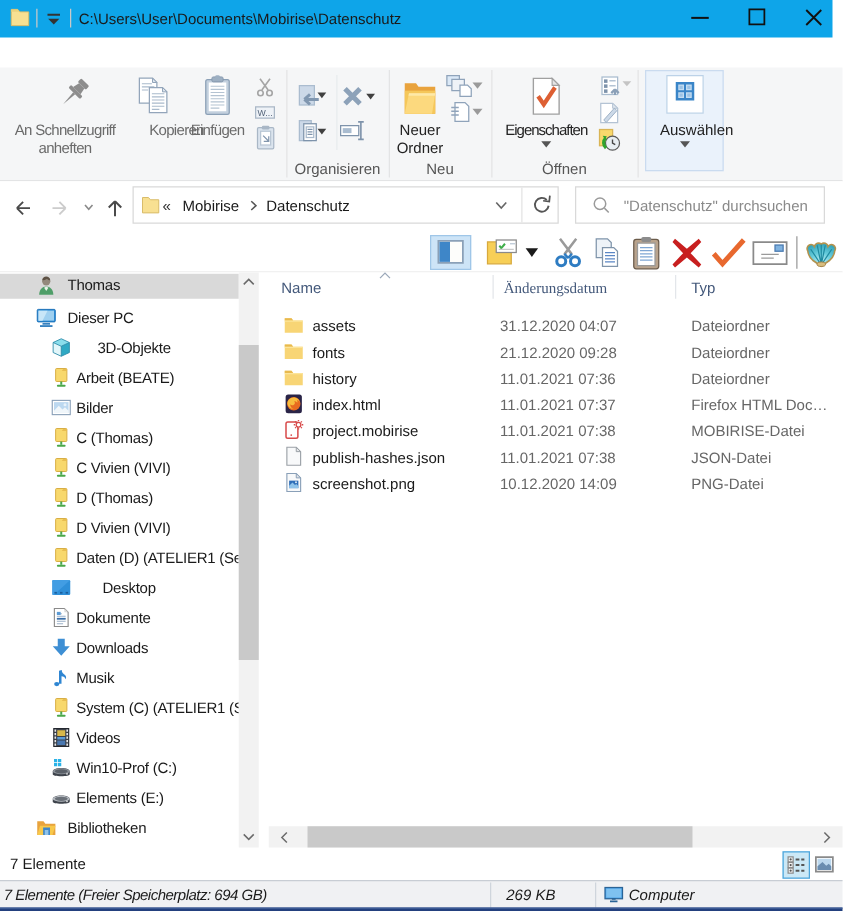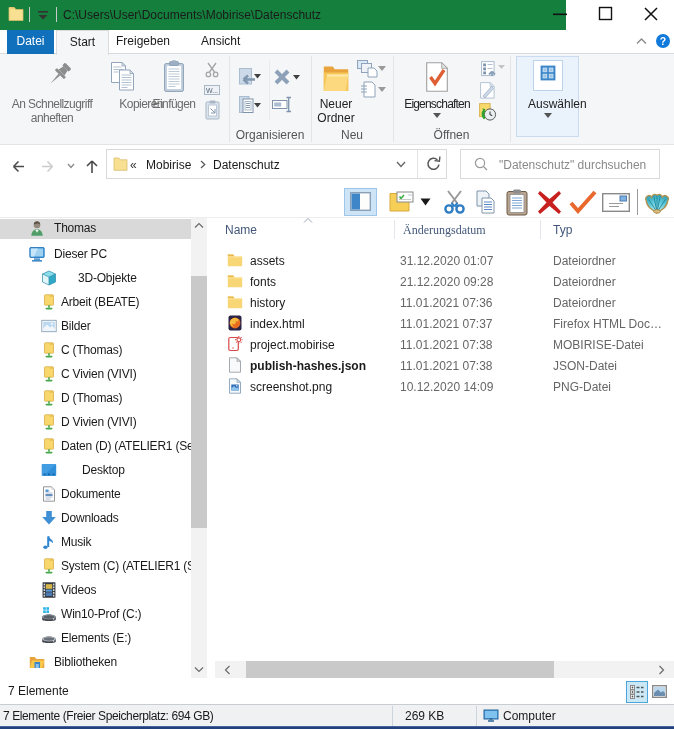--- a/index.html
+++ b/index.html
@@ -4,53 +4,40 @@
 html,body{margin:0;padding:0;width:674px;height:729px;overflow:hidden;background:#fff;
 font-family:"Liberation Sans",sans-serif;font-size:12px;color:#1a1a1a;}
 *{box-sizing:border-box;}
 .abs{position:absolute;}
 svg{display:block;overflow:visible;}
 .lbl{color:#555;} #nav > div{letter-spacing:-0.2px;}
 </style></head>
 <body>
 <div class="abs" style="left:0;top:0;width:674px;height:729px;background:#fff;">
 
-<div class="abs" id="titlebar" style="left:0;top:0;width:566px;height:30px;background:#15803d;">
+<div class="abs" id="titlebar" style="left:0;top:0;width:666px;height:30px;background:#0ea5e9;">
   <svg class="abs" style="left:8px;top:5px" width="16" height="17" viewBox="0 0 16 17">
     <path d="M1 2.5h5.2l1.6 2H15v11H1z" fill="#f8e092" stroke="#d9bc6a" stroke-width="0.8"></path>
     <path d="M1 2.5h5.2l1.4 1.8H1z" fill="#ecd27c"></path>
   </svg>
   <div class="abs" style="left:29px;top:7px;width:1px;height:15px;background:#c9c9c9;"></div>
   <svg class="abs" style="left:37px;top:10px" width="12" height="10" viewBox="0 0 12 10">
     <rect x="1" y="1" width="10" height="1.6" fill="#333"></rect>
     <path d="M1.5 5 L10.5 5 L6 9.5 Z" fill="#333"></path>
   </svg>
   <div class="abs" style="left:56px;top:7px;width:1px;height:15px;background:#c9c9c9;"></div>
   <div class="abs" style="left:63px;top:8px;font-size:12px;color:#1a1a1a;">C:\Users\User\Documents\Mobirise\Datenschutz</div>
 
   <svg class="abs" style="left:552px;top:4px" width="108" height="22" viewBox="0 0 108 22">
     <rect x="1" y="9.5" width="14" height="1.6" fill="#111"></rect>
     <rect x="47.5" y="3.5" width="12" height="12" fill="none" stroke="#111" stroke-width="1.4"></rect>
     <path d="M93 4 L105 16 M105 4 L93 16" stroke="#111" stroke-width="1.5"></path>
   </svg>
 </div>
 
-<div class="abs" id="tabrow" style="left:0;top:30px;width:674px;height:24px;background:#fff;border-bottom:1px solid #dadbdc;">
-  <div class="abs" style="left:7px;top:0;width:47px;height:24px;background:#1070bb;color:#fff;text-align:center;line-height:23px;">Datei</div>
-  <div class="abs" style="left:56px;top:0;width:53px;height:25px;background:#f5f6f7;border:1px solid #dadbdc;border-bottom:none;text-align:center;line-height:23px;z-index:2;">Start</div>
-  <div class="abs" style="left:116px;top:4px;">Freigeben</div>
-  <div class="abs" style="left:201px;top:4px;">Ansicht</div>
-  <svg class="abs" style="left:636px;top:7px" width="11" height="8" viewBox="0 0 11 8">
-        <path d="M1 6.5 L5.5 2 L10 6.5" fill="none" stroke="#8a8a8a" stroke-width="1.4"></path>
-      </svg>
-  <svg class="abs" style="left:656px;top:4px" width="14" height="14" viewBox="0 0 14 14">
-    <circle cx="7" cy="7" r="7" fill="#0f7adb"></circle>
-    <text x="7" y="10.5" font-size="10.5" font-weight="bold" fill="#fff" text-anchor="middle" font-family="Liberation Sans">?</text>
-  </svg>
-</div>
 
 <div class="abs" id="ribbon" style="left:0;top:54px;width:674px;height:91px;background:#f5f6f7;border-bottom:1px solid #e3e4e5;">
 
   <div class="abs" style="left:229px;top:2px;width:1px;height:86px;background:#e3e4e5;"></div>
   <div class="abs" style="left:311px;top:2px;width:1px;height:86px;background:#e3e4e5;"></div>
   <div class="abs" style="left:393px;top:2px;width:1px;height:86px;background:#e3e4e5;"></div>
   <div class="abs" style="left:510px;top:2px;width:1px;height:86px;background:#e3e4e5;"></div>
 
   <div class="abs lbl" style="left:229px;top:74px;width:82px;text-align:center;">Organisieren</div>
   <div class="abs lbl" style="left:311px;top:74px;width:82px;text-align:center;">Neu</div>
@@ -480,21 +467,21 @@
           <path d="M1 4.5 L5 0.5 L9 4.5" stroke="#9aa7b8" stroke-width="1" fill="none"></path>
         </svg>
   <div class="abs" style="left:179px;top:2px;width:1px;height:19px;background:#e3e6ea;"></div>
   <div class="abs" style="left:325px;top:2px;width:1px;height:19px;background:#e3e6ea;"></div>
   <svg class="abs" style="left:12px;top:34px" width="16" height="16" viewBox="0 0 16 16">
           <path d="M0.8 2.5 h5.4 l1.4 1.9 h7.6 v9.8 h-14.4 z" fill="#f8d575"></path>
           <path d="M0.8 2.5 h5.4 l1.3 1.8 h-6.7 z" fill="#e8b94e"></path>
           <path d="M0.8 4.4 h14.4 v1 h-14.4 z" fill="#fce49a"></path>
         </svg>
   <div class="abs" style="left:35px;top:36px;color:#1a1a1a;">assets</div>
-  <div class="abs" style="left:185px;top:36px;color:#666;">31.12.2020 01:07</div>
+  <div class="abs" style="left:185px;top:36px;color:#666;">31.12.2020 04:07</div>
   <div class="abs" style="left:338px;top:36px;color:#666;white-space:nowrap;">Dateiordner</div>
   <svg class="abs" style="left:12px;top:55px" width="16" height="16" viewBox="0 0 16 16">
           <path d="M0.8 2.5 h5.4 l1.4 1.9 h7.6 v9.8 h-14.4 z" fill="#f8d575"></path>
           <path d="M0.8 2.5 h5.4 l1.3 1.8 h-6.7 z" fill="#e8b94e"></path>
           <path d="M0.8 4.4 h14.4 v1 h-14.4 z" fill="#fce49a"></path>
         </svg>
   <div class="abs" style="left:35px;top:57px;color:#1a1a1a;">fonts</div>
   <div class="abs" style="left:185px;top:57px;color:#666;">21.12.2020 09:28</div>
   <div class="abs" style="left:338px;top:57px;color:#666;white-space:nowrap;">Dateiordner</div>
   <svg class="abs" style="left:12px;top:76px" width="16" height="16" viewBox="0 0 16 16">
@@ -521,21 +508,21 @@
             <path d="M11.8 0 v1 M11.8 6.6 v1 M8 3.8 h1 M14.6 3.8 h1 M9.1 1.1 l0.7 0.7 M13.8 5.8 l0.7 0.7 M14.5 1.1 l-0.7 0.7 M9.8 5.8 l-0.7 0.7"></path>
           </g>
         </svg>
   <div class="abs" style="left:35px;top:120px;color:#1a1a1a;">project.mobirise</div>
   <div class="abs" style="left:185px;top:120px;color:#666;">11.01.2021 07:38</div>
   <div class="abs" style="left:338px;top:120px;color:#666;white-space:nowrap;">MOBIRISE-Datei</div>
   <svg class="abs" style="left:12px;top:139px" width="16" height="16" viewBox="0 0 16 16">
           <path d="M2.5 0.8 h7.5 l3.5 3.5 v10.9 h-11 z" fill="#f8f9fa" stroke="#9aa0a6" stroke-width="0.9"></path>
           <path d="M10 0.8 l3.5 3.5 h-3.5 z" fill="#e3e5e8" stroke="#9aa0a6" stroke-width="0.8"></path>
         </svg>
-  <div class="abs" style="left:35px;top:141px;color:#1a1a1a;font-weight:bold;">publish-hashes.json</div>
+  <div class="abs" style="left:35px;top:141px;color:#1a1a1a;">publish-hashes.json</div>
   <div class="abs" style="left:185px;top:141px;color:#666;">11.01.2021 07:38</div>
   <div class="abs" style="left:338px;top:141px;color:#666;white-space:nowrap;">JSON-Datei</div>
   <svg class="abs" style="left:12px;top:160px" width="16" height="16" viewBox="0 0 16 16">
           <path d="M2.5 0.8 h7.5 l3.5 3.5 v10.9 h-11 z" fill="#f8f9fa" stroke="#8aa0b8" stroke-width="0.9"></path>
           <path d="M10 0.8 l3.5 3.5 h-3.5 z" fill="#e3e5e8" stroke="#8aa0b8" stroke-width="0.8"></path>
           <rect x="4.3" y="6.5" width="7.4" height="6" fill="#2f6eb8"></rect>
           <path d="M4.3 10.5 L7 8 L9 10 L10 9.2 L11.7 10.8 V12.5 H4.3 Z" fill="#8fc3ea"></path>
           <circle cx="9.8" cy="7.8" r="0.8" fill="#d8e8f4"></circle>
         </svg>
   <div class="abs" style="left:35px;top:162px;color:#1a1a1a;">screenshot.png</div>
@@ -563,21 +550,21 @@
   <rect x="0.5" y="9.5" width="4" height="4" fill="#fff" stroke="#8a8a8a"></rect>
       <circle cx="2.5" cy="11.5" r="0.9" fill="#555"></circle>
   <path d="M6.5 2.5 h3 M11 2.5 h2.5 M6.5 7 h3 M11 7 h2.5 M6.5 11.5 h3 M11 11.5 h2.5" stroke="#555" stroke-width="1.6"></path>
 </svg>
 <svg class="abs" style="left:652px;top:685px" width="15" height="13" viewBox="0 0 15 13">
   <rect x="0.7" y="0.7" width="13.6" height="11.6" fill="#fff" stroke="#8a8a8a" stroke-width="1.4"></rect>
   <rect x="2" y="2" width="11" height="9" fill="#bcd8ee"></rect>
   <path d="M2 8 L6 4.5 L9 7.5 L11 6 L13 8 V11 H2 Z" fill="#6a8db0"></path>
 </svg>
 
-<div class="abs" style="left:0;top:704px;width:674px;height:22px;background:#f0f1f3;border-top:1px solid #c8cdd4;">
+<div class="abs" style="left:0;top:704px;width:674px;height:22px;background:#f0f1f3;border-top:1px solid #c8cdd4;font-style:italic;">
   <div class="abs" style="left:3px;top:4px;letter-spacing:-0.4px;">7 Elemente (Freier Speicherplatz: 694 GB)</div>
   <div class="abs" style="left:392px;top:1px;width:1px;height:20px;background:#cfd5dc;"></div>
   <div class="abs" style="left:405px;top:4px;">269 KB</div>
   <div class="abs" style="left:476px;top:1px;width:1px;height:20px;background:#cfd5dc;"></div>
   <svg class="abs" style="left:483px;top:4px" width="16" height="14" viewBox="0 0 16 14">
     <rect x="1" y="1" width="14" height="9" fill="#4da3e8" stroke="#2a6496"></rect>
     <rect x="2" y="2" width="12" height="7" fill="#7fc2f0"></rect>
     <path d="M5 12 h6 M6.5 10 h3" stroke="#2a6496" stroke-width="1.4"></path>
   </svg>
   <div class="abs" style="left:503px;top:4px;">Computer</div>

